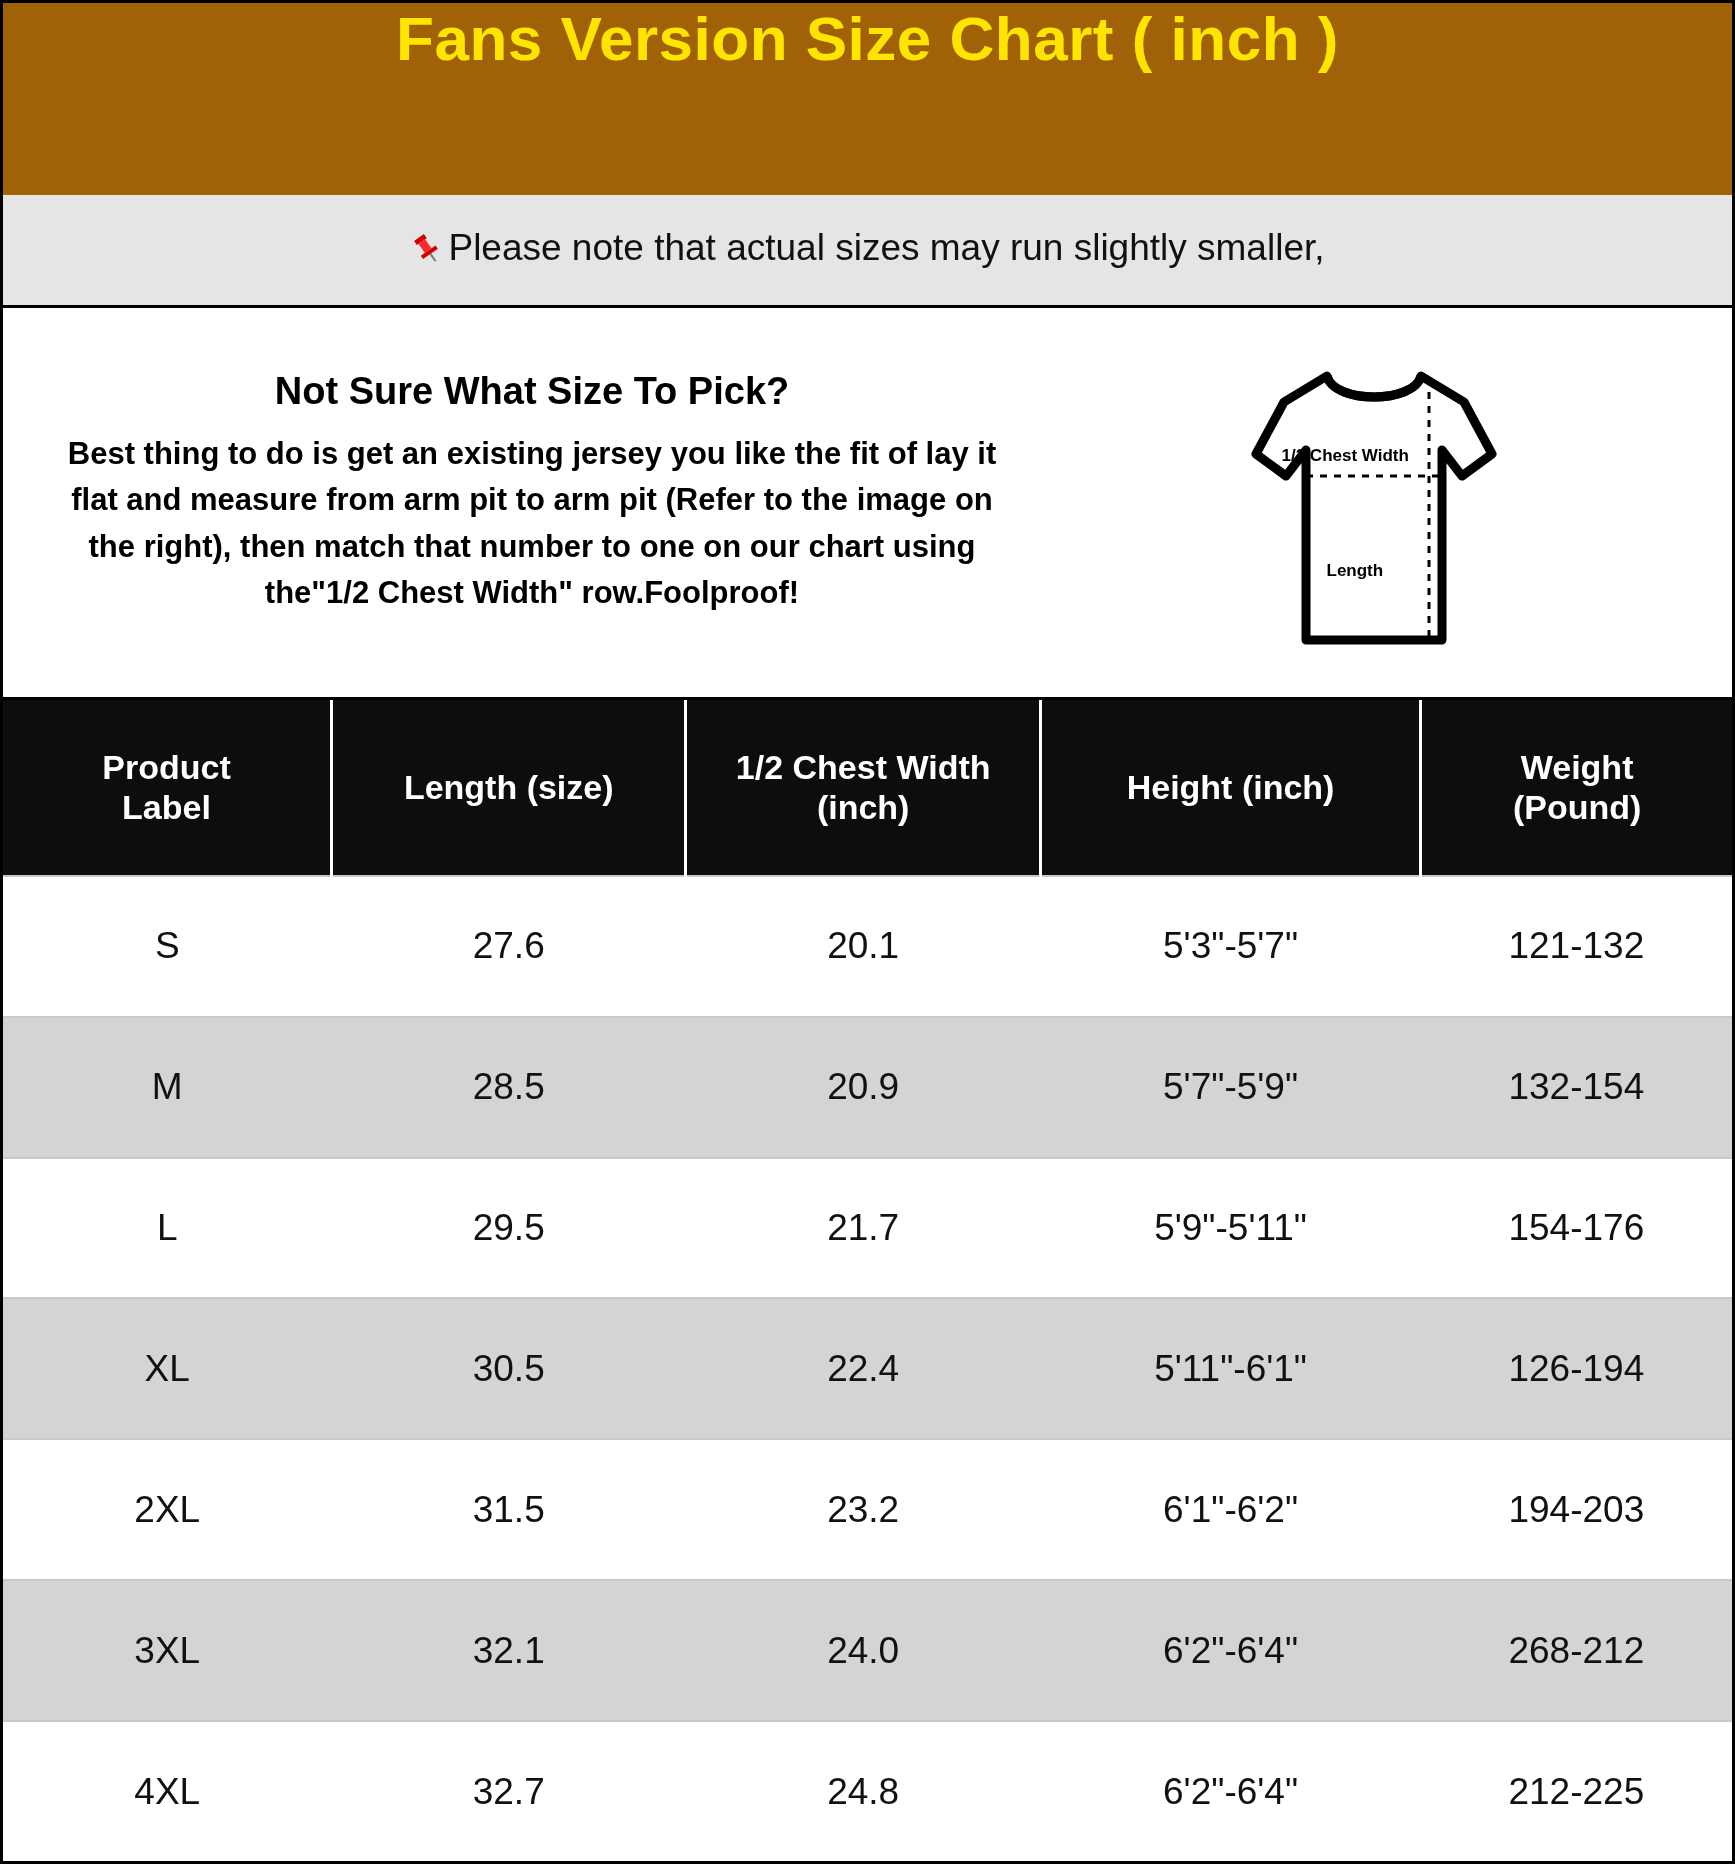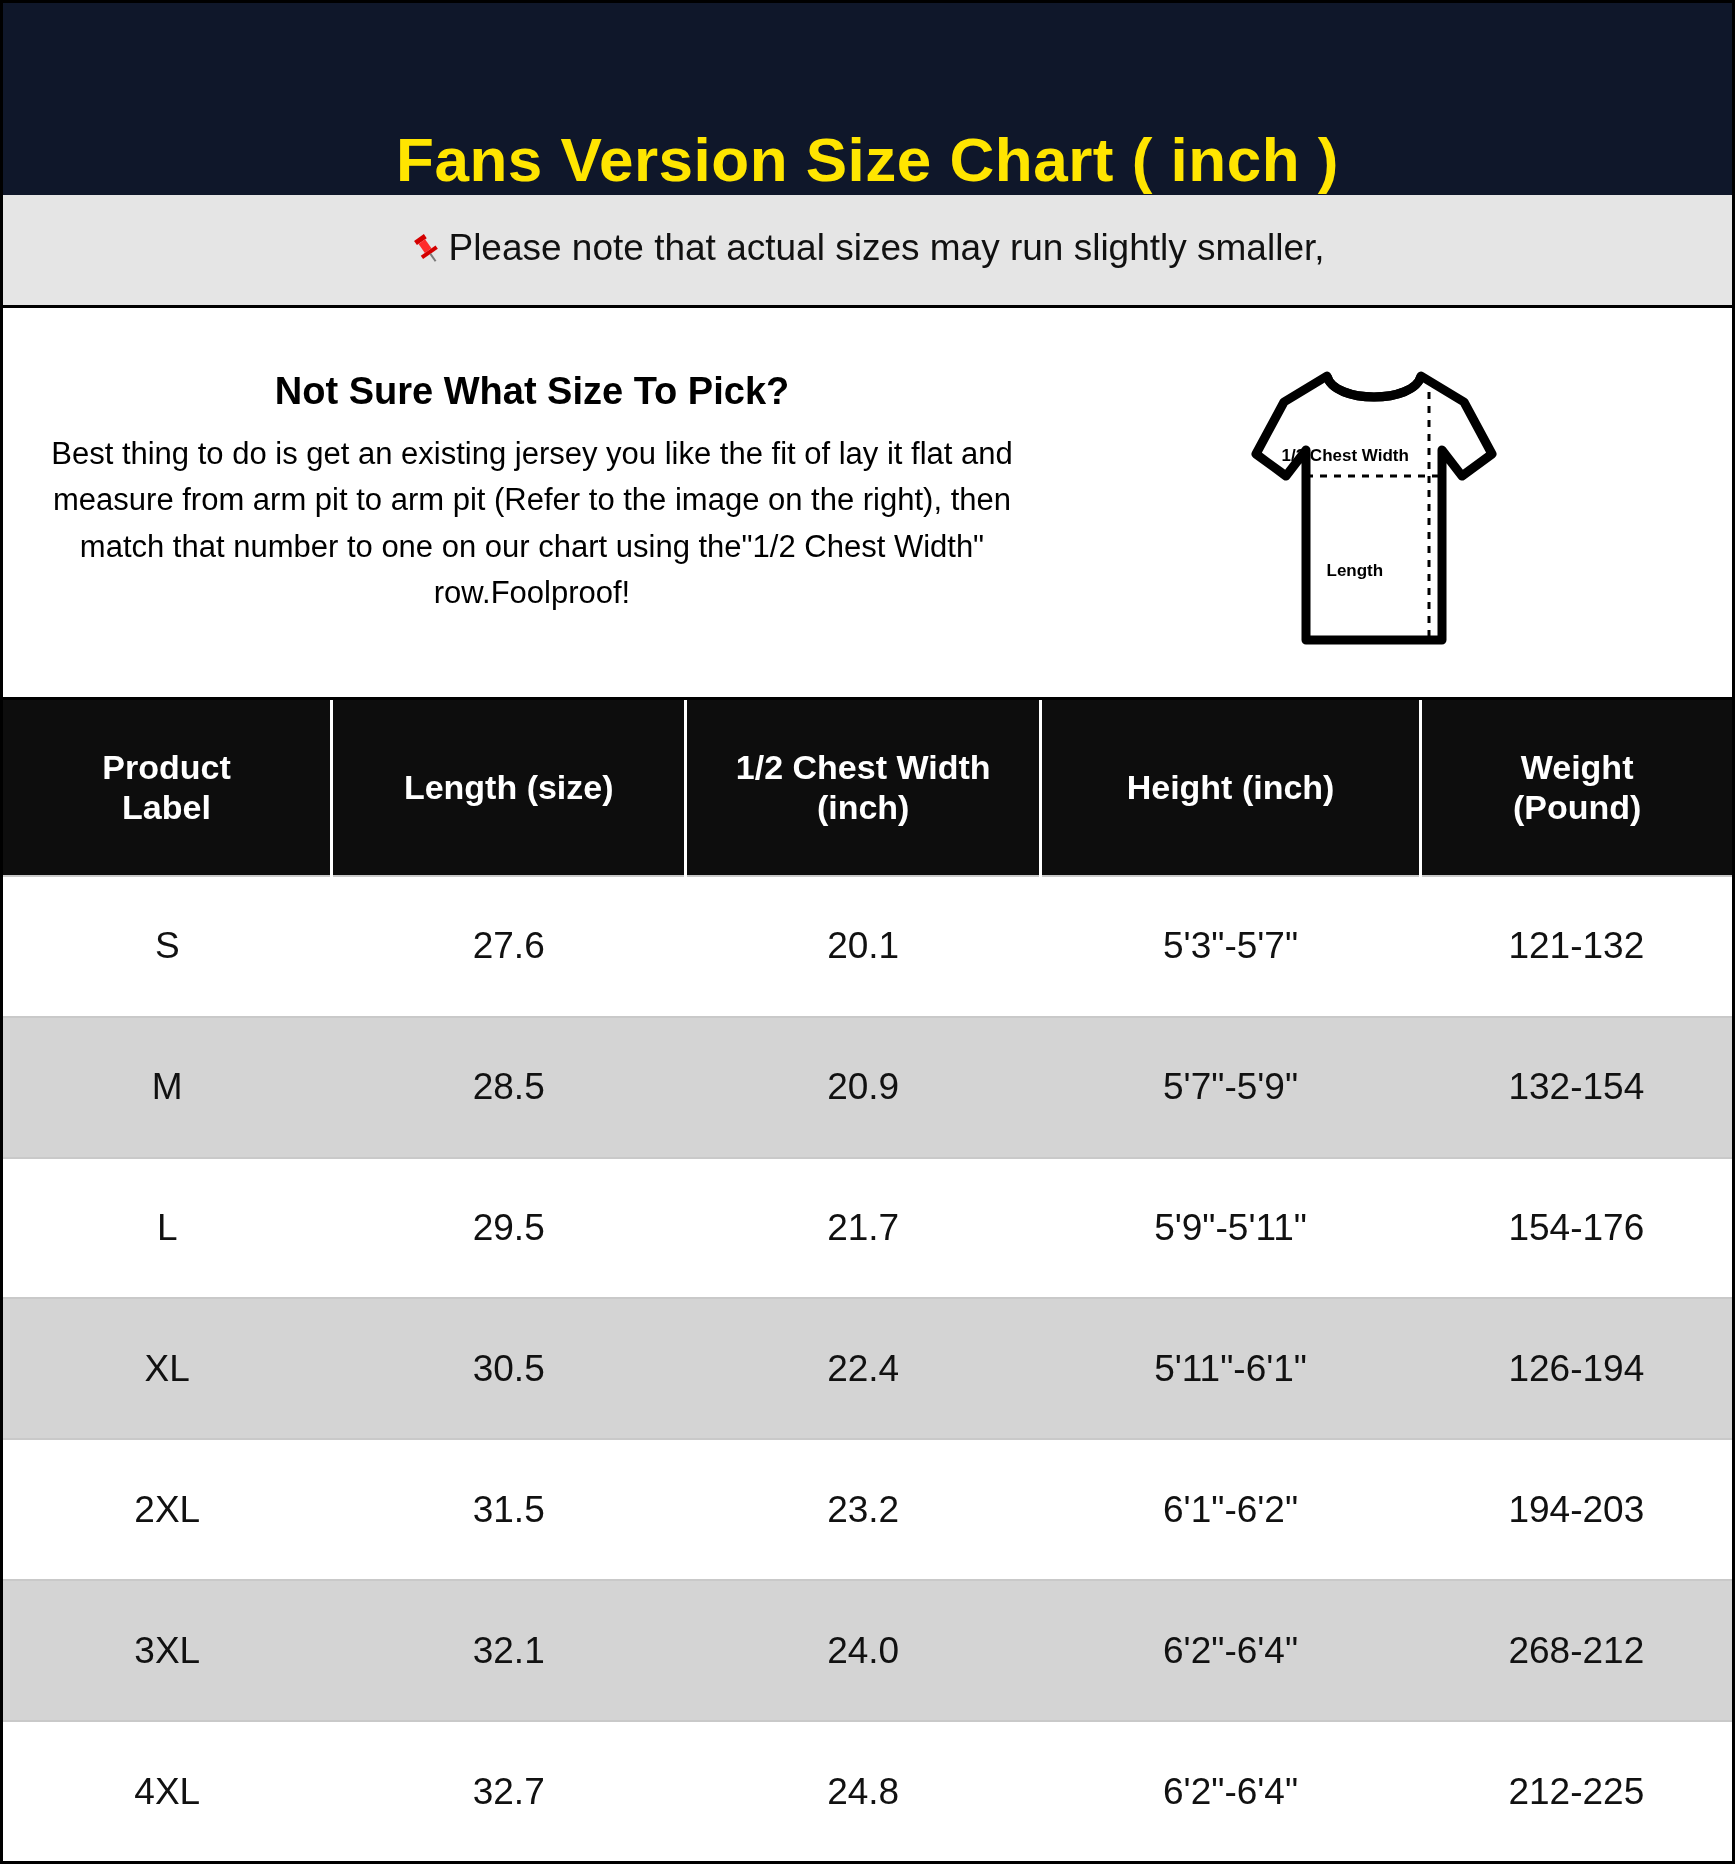--- a/index.html
+++ b/index.html
@@ -20,24 +20,24 @@
     height: 1864px;
     box-sizing: border-box;
     border: 3px solid #000000;
     background: #ffffff;
     display: flex;
     flex-direction: column;
   }
 
   
   .title-bar {
-    background: #0f172a;
+    background: #a16207;
     height: 192px;
     display: flex;
-    align-items: flex-end;
+    align-items: flex-start;
     justify-content: center;
   }
   .title-bar .title {
     color: #ffe500;
     font-size: 62px;
     font-weight: bold;
     letter-spacing: 0.5px;
     font-family: "Liberation Sans", sans-serif;
   }
 
@@ -89,21 +89,21 @@
     box-sizing: border-box;
   }
   .info-heading {
     font-size: 38px;
     font-weight: bold;
     text-align: center;
     margin: 18px 0 18px 0;
   }
   .info-body {
     font-size: 31px;
-    font-weight: normal;
+    font-weight: bold;
     line-height: 1.5;
     text-align: center;
     padding: 0 8px;
   }
   .info-right {
     flex: 1;
     display: flex;
     align-items: flex-start;
     justify-content: center;
     padding-top: 6px;

